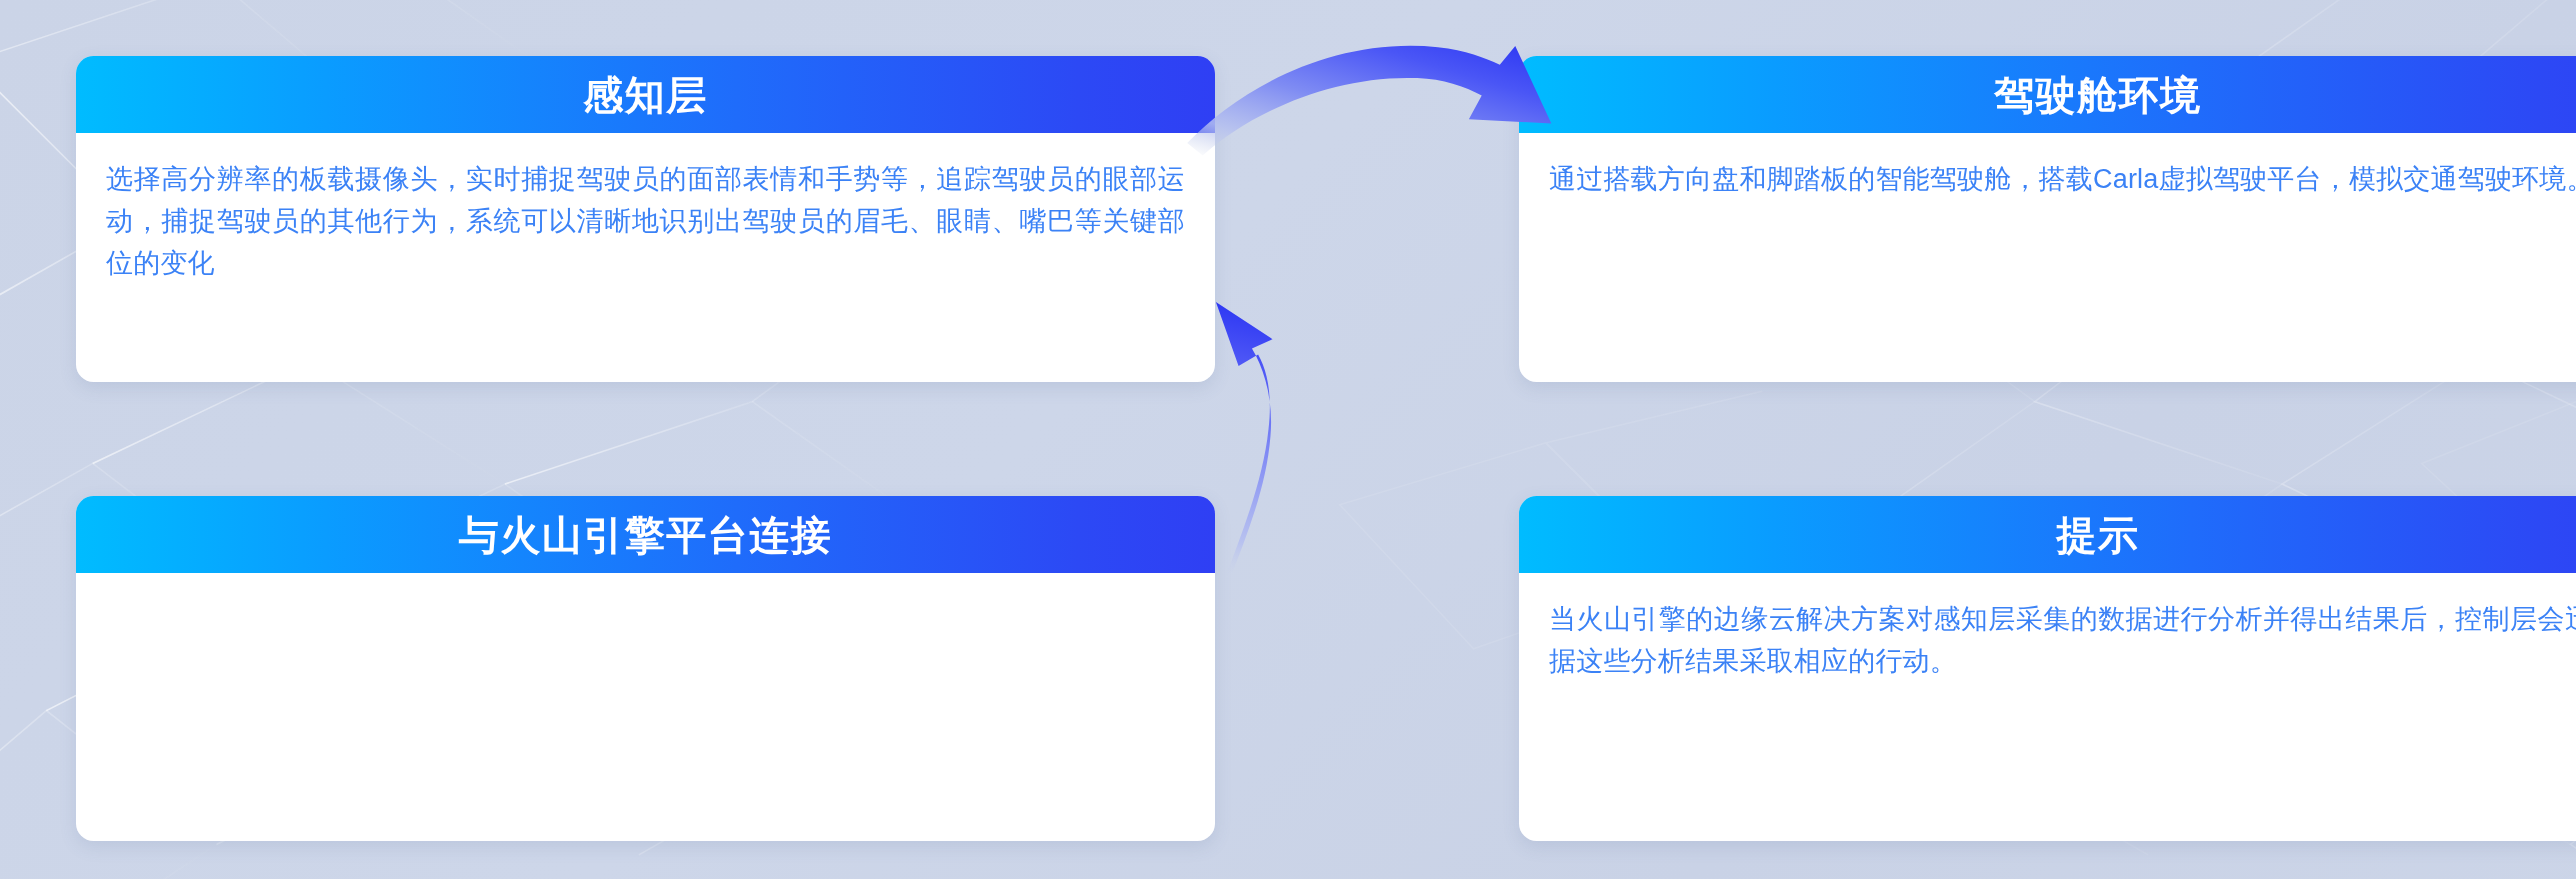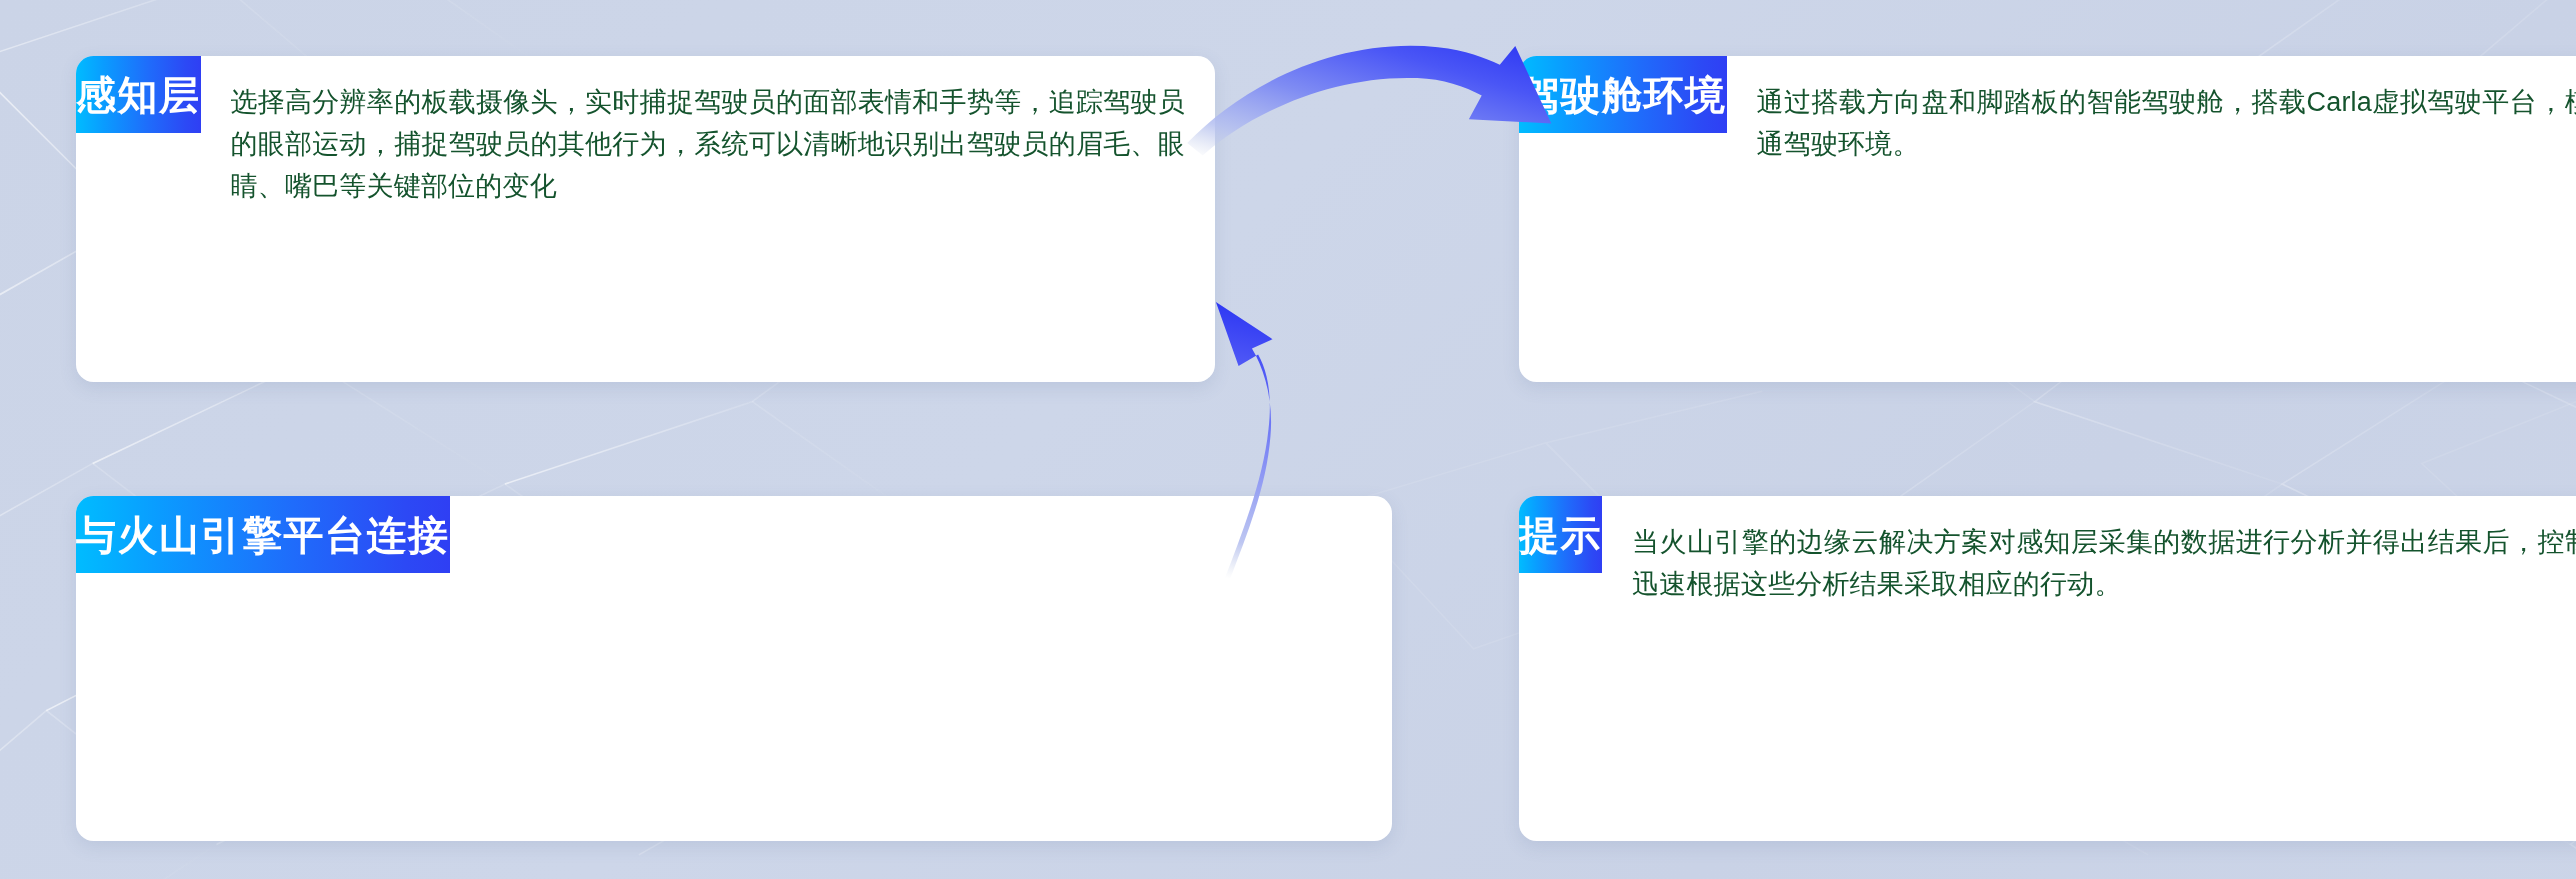--- a/index.html
+++ b/index.html
@@ -32,21 +32,21 @@
   .mesh svg { display:block; width:100%; height:100%; }
 
   
   .card {
     position: absolute;
     background: #ffffff;
     border-radius: 17.5px;
     box-shadow: 0 5.2px 17.5px rgba(80, 100, 150, 0.13);
     overflow: hidden;
     display: flex;
-    flex-direction: row;
+    flex-direction: column;
   }
   .card-header {
     height: 77px;
     flex: 0 0 77px;
     display: flex;
     align-items: center;
     justify-content: center;
     background: linear-gradient(90deg, #00bcff 0%, #0a9cff 22%, #1f6cfb 58%, #2c49f5 88%, #2f3ff4 100%);
   }
   .card-title {
@@ -56,32 +56,32 @@
     letter-spacing: 1.5px;
     line-height: 1;
     white-space: nowrap;
   }
   .card-body {
     flex: 1 1 auto;
     padding: 25px 30px 15.5px 30px;
   }
   .card-body p {
     margin: 0;
-    color: #14532d;
+    color: #3b82f6;
     font-size: 27px;
     line-height: 1.56;
     letter-spacing: 0.2px;
     text-align: justify;
     text-justify: inter-character;
   }
 
   
   #card-perception   { left: 76px;  top: 56px;  width: 1139px; height: 326px; }
   #card-cockpit      { left: 1519px; top: 56px;  width: 1158px; height: 326px; }
-  #card-volcano      { left: 76px;  top: 496px;  width: 1316px; height: 345px; }
+  #card-volcano      { left: 76px;  top: 496px;  width: 1139px; height: 345px; }
   #card-prompt       { left: 1519px; top: 496px;  width: 1158px; height: 345px; }
 
   
   .arrow {
     position: absolute;
     pointer-events: none;
   }
   #arrow-top    { left: 1180px; top: 10.3px;   width: 392px;  height: 165px; }
   #arrow-middle { left: 1185px; top: 299px;  width: 206px;  height: 278px; }
 

